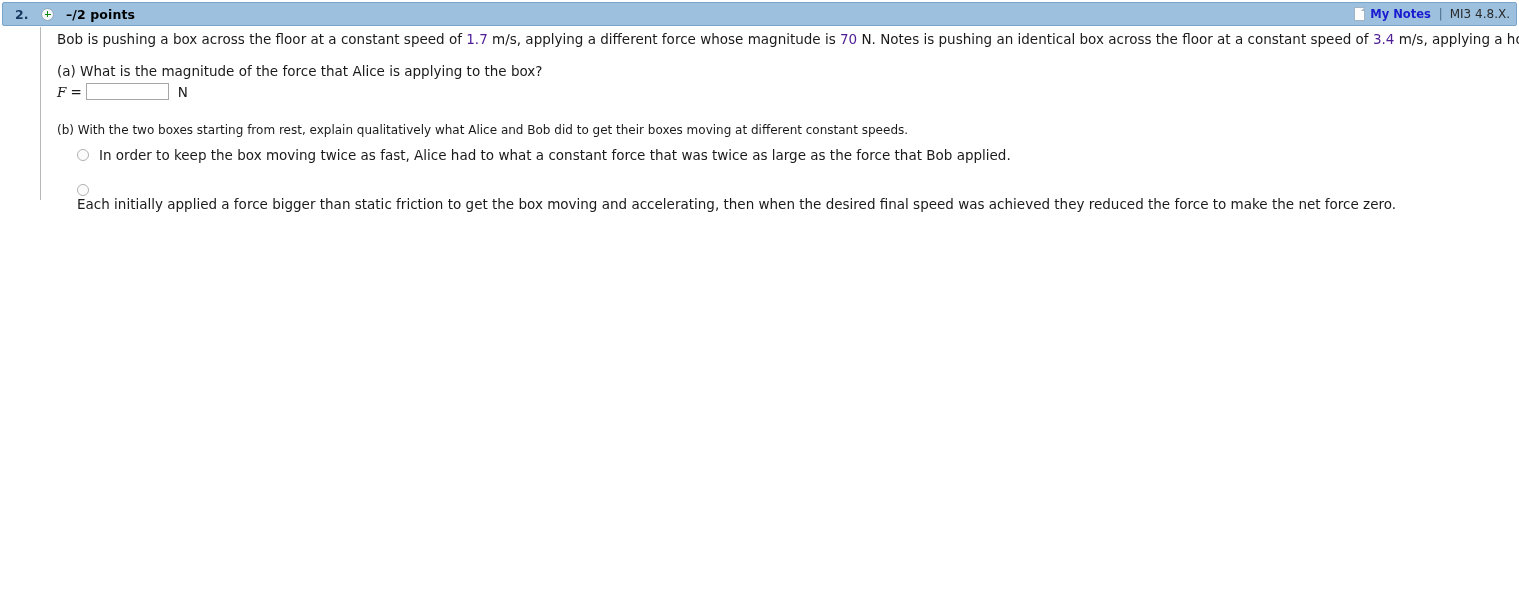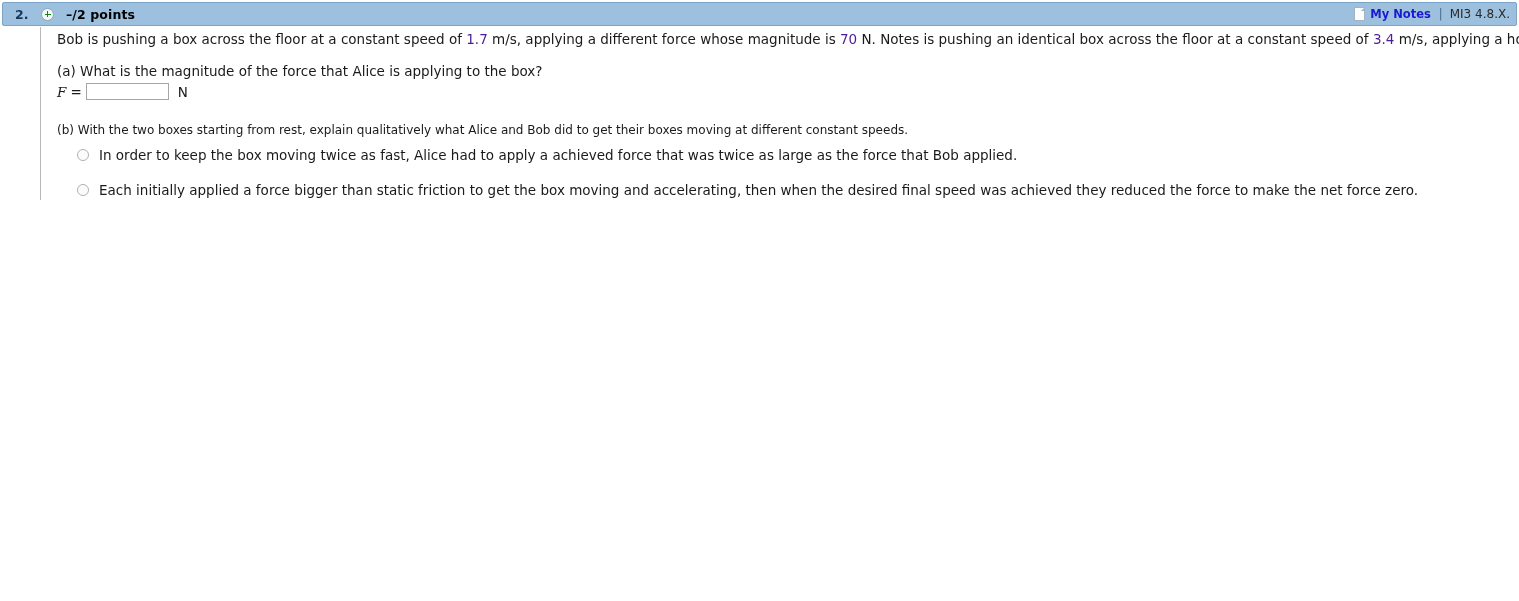--- a/index.html
+++ b/index.html
@@ -189,20 +189,21 @@
     margin-top: 6px;
     margin-left: 20px;
   }
   .option {
     display: flex;
     align-items: flex-start;
     margin-top: 8px;
   }
   .option + .option {
     margin-top: 18px;
+    flex-direction: column;
   }
   .radio {
     width: 12px;
     height: 12px;
     border-radius: 50%;
     background: #fbfbfb;
     border: 1px solid #b0b0b0;
     box-shadow: inset 0 0 0 1px #ffffff;
     flex: 0 0 auto;
     margin-top: 2px;
@@ -252,21 +253,21 @@
   </div>
 
   <div class="partb">
     <span class="part-label">(b)</span>
     <span>With the two boxes starting from rest, explain qualitatively what Alice and Bob did to get their boxes moving at different constant speeds.</span>
   </div>
 
   <div class="options">
     <label class="option">
       <span class="radio"></span>
-      <span class="option-text">In order to keep the box moving twice as fast, Alice had to apply a achieved force that was twice as large as the force that Bob applied.</span>
+      <span class="option-text">In order to keep the box moving twice as fast, Alice had to what a constant force that was twice as large as the force that Bob applied.</span>
     </label>
     <label class="option">
       <span class="radio"></span>
       <span class="option-text">Each initially applied a force bigger than static friction to get the box moving and accelerating, then when the desired final speed was achieved they reduced the force to make the net force zero.</span>
     </label>
   </div>
 
 </div>
 
 </body></html>

